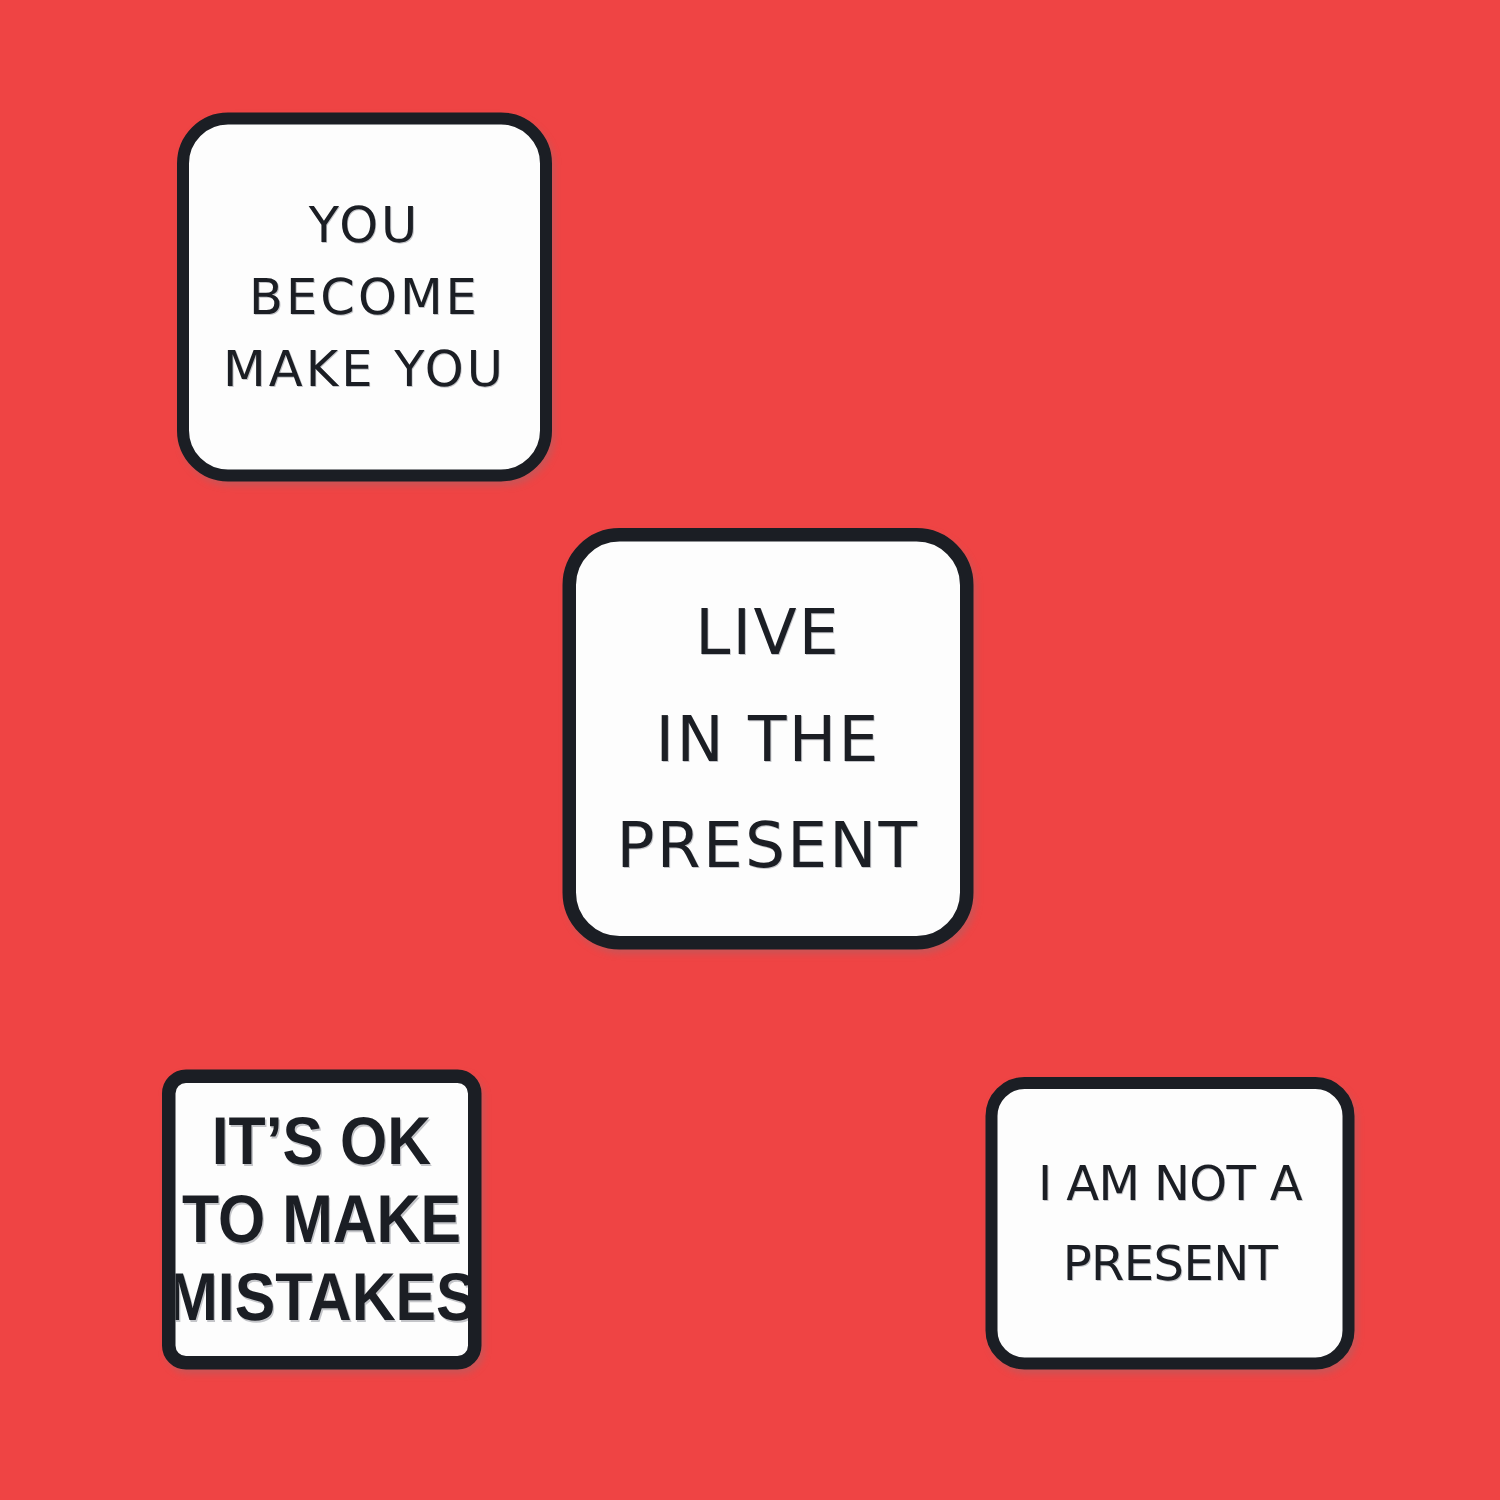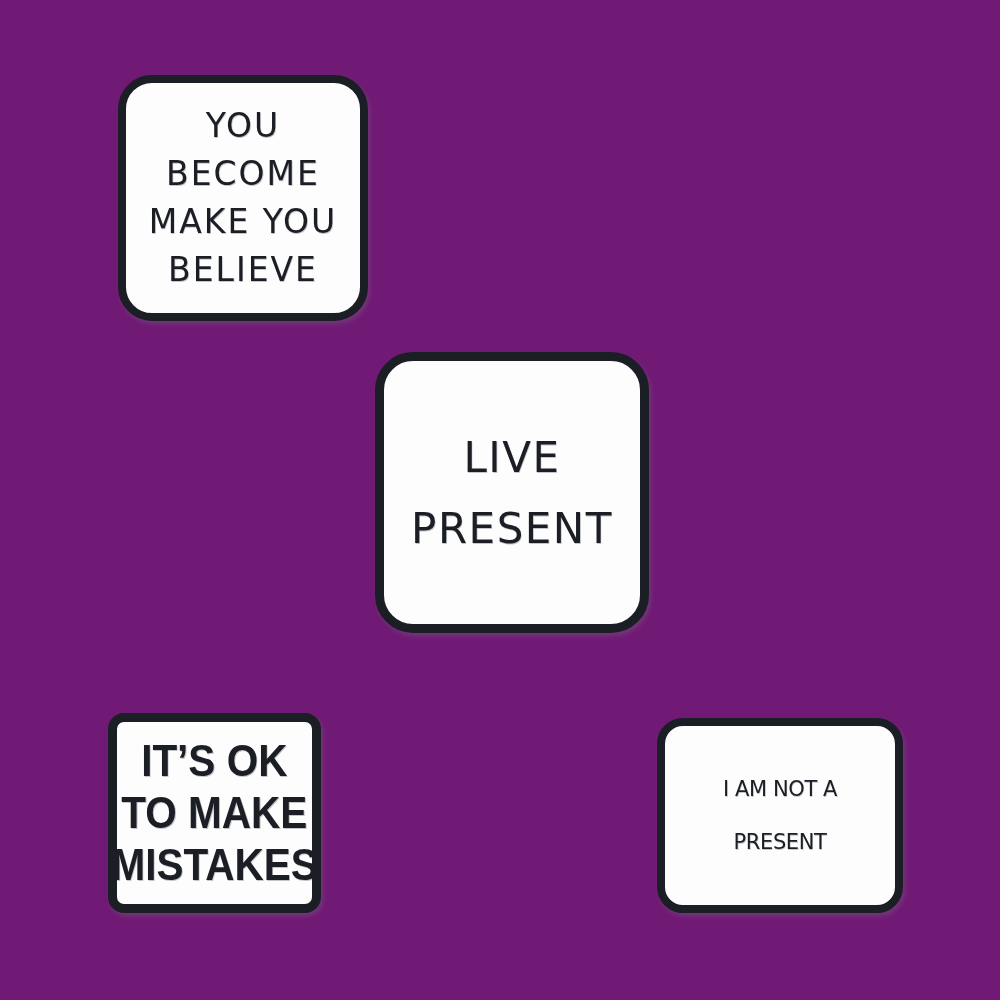--- a/index.html
+++ b/index.html
@@ -12,21 +12,21 @@
     height: 1000px;
     background: #ffffff;
     font-family: "Liberation Sans", sans-serif;
     overflow: hidden;
   }
 
   #stage {
     position: relative;
     width: 1000px;
     height: 1000px;
-    background: #701a75;
+    background: #ef4444;
   }
 
   
   .pin {
     position: absolute;
     box-sizing: border-box;
     background: #fdfdfd;
     border-style: solid;
     border-color: #1b1e24;
     display: flex;
@@ -103,39 +103,39 @@
     left: 657px;
     top: 718px;
     width: 246px;
     height: 195px;
     border-width: 8px;
     border-radius: 26px;
   }
   #pin-morning .line {
     font-family: "DejaVu Sans", sans-serif;
     font-weight: 400;
-    font-size: 21px;
+    font-size: 32px;
     letter-spacing: -0.4px;
     line-height: 53px;
   }
 </style>
 </head>
 <body>
 
 <div id="stage">
 
   <div class="pin" id="pin-believe">
     <span class="line">YOU</span>
     <span class="line">BECOME</span>
     <span class="line">MAKE YOU</span>
-    <span class="line">BELIEVE</span>
   </div>
 
   <div class="pin" id="pin-present">
     <span class="line">LIVE</span>
+    <span class="line">IN THE</span>
     <span class="line">PRESENT</span>
   </div>
 
   <div class="pin" id="pin-mistakes">
     <span class="line">IT’S OK</span>
     <span class="line">TO MAKE</span>
     <span class="line">MISTAKES</span>
   </div>
 
   <div class="pin" id="pin-morning">

